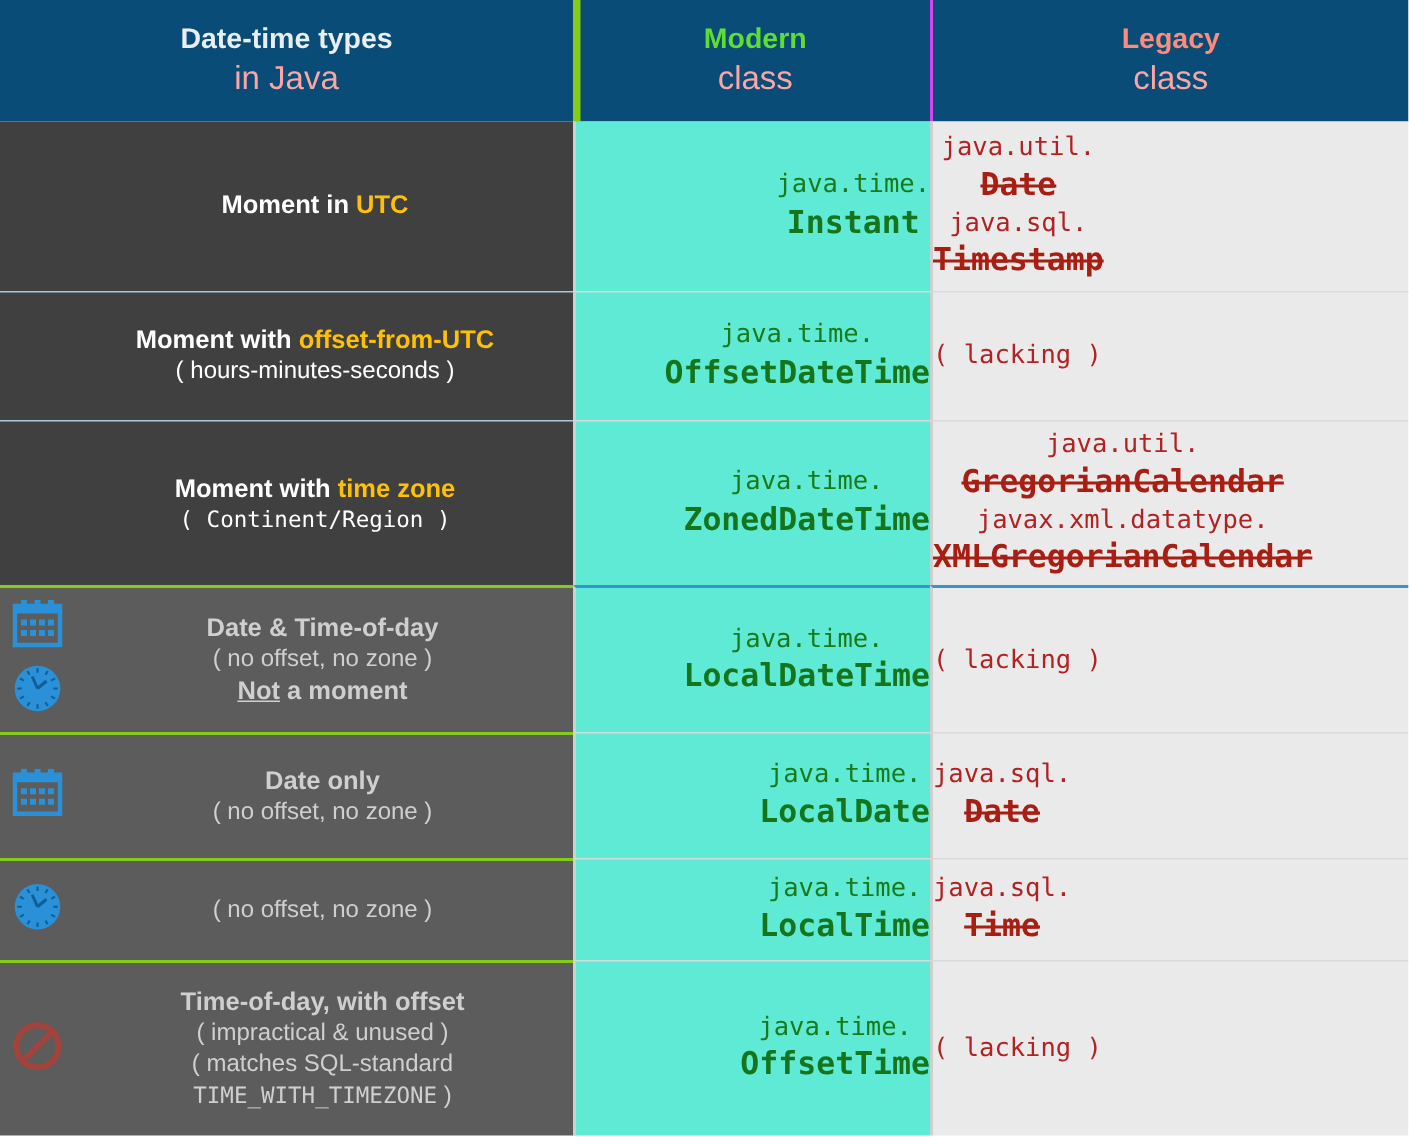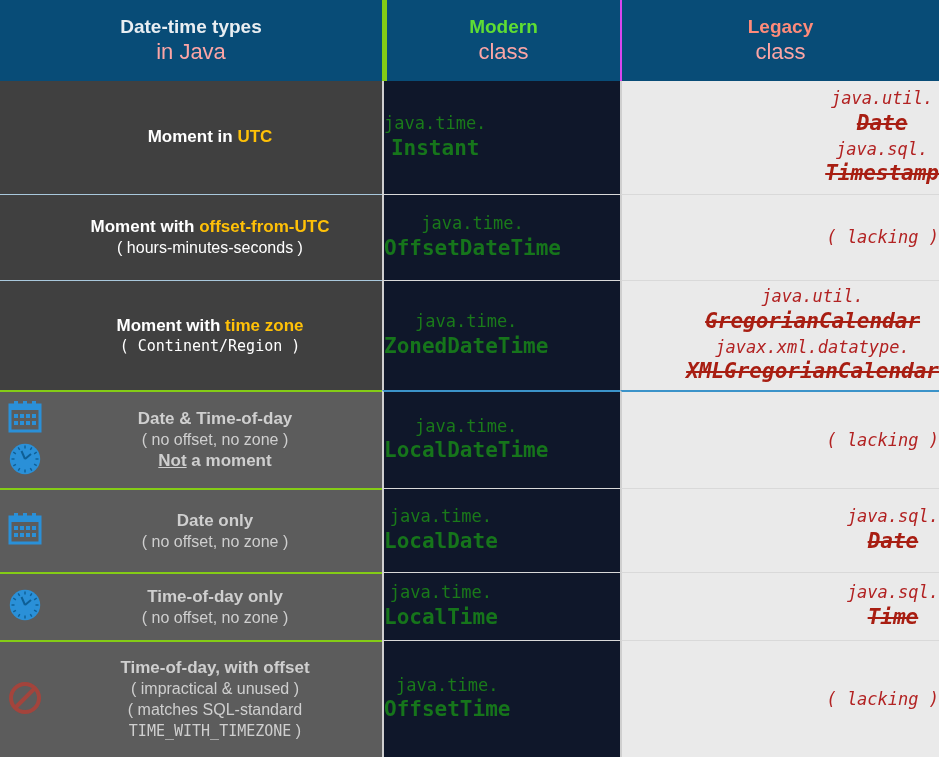--- a/index.html
+++ b/index.html
@@ -33,26 +33,26 @@
   .hdr .c3{width:319px;border-left:2px solid #d946ef;}
   .hdr-l1{font-size:19px;font-weight:bold;color:#e9eef2;}
   .hdr-l2{font-size:22px;font-weight:normal;color:#fca5a5;}
   .modern-word{color:#5fdd33;font-weight:bold;font-size:19px;}
   .legacy-word{color:#ff8b7a;font-weight:bold;font-size:19px;}
 
   
   .row{display:flex;box-sizing:border-box;}
   .row .c1{width:382px;box-sizing:border-box;
       display:flex;align-items:center;justify-content:flex-start;position:relative;}
-  .row .c2{width:238px;box-sizing:border-box;background:#0f172a;
+  .row .c2{width:238px;box-sizing:border-box;background:#5eead4;
+      display:flex;align-items:center;justify-content:flex-end;
+      border-left:2px solid #cfcfcf;}
+  .row .c3{width:319px;box-sizing:border-box;background:#eaeaea;
       display:flex;align-items:center;justify-content:flex-start;
       border-left:2px solid #cfcfcf;}
-  .row .c3{width:319px;box-sizing:border-box;background:#eaeaea;
-      display:flex;align-items:center;justify-content:flex-end;
-      border-left:2px solid #cfcfcf;font-style:italic;}
 
   .row.blue .c1{background:#404040;color:#ffffff;}
   .row.gray .c1{background:#5c5c5c;color:#cfcfcf;}
 
   .sep-blue .c1{border-top:1px solid #a9c8dc;}
   .sep-gray .c1{border-top:2px solid #84cc16;}
   .sep-light .c2,.sep-light .c3{border-top:1px solid #d9d9d9;}
   .sep-blueline .c2,.sep-blueline .c3{border-top:2px solid #3b93c9;}
 
   .desc{
@@ -280,21 +280,20 @@
                 <line x1="10.3" y1="27.7" x2="11.8" y2="25.1" stroke="#0e5f96" stroke-width="1.4"></line>
                 <line x1="5.3" y1="22.8" x2="7.9" y2="21.3" stroke="#0e5f96" stroke-width="1.4"></line>
                 <line x1="3.5" y1="16.0" x2="6.5" y2="16.0" stroke="#0e5f96" stroke-width="1.4"></line>
                 <line x1="5.3" y1="9.2" x2="7.9" y2="10.8" stroke="#0e5f96" stroke-width="1.4"></line>
                 <line x1="10.2" y1="4.3" x2="11.7" y2="6.9" stroke="#0e5f96" stroke-width="1.4"></line>
                 <line x1="17" y1="16" x2="23" y2="11" stroke="#0e5f96" stroke-width="2"></line>
                 <line x1="17" y1="16" x2="13.5" y2="8" stroke="#0e5f96" stroke-width="2"></line>
               </svg></span>
           </div>
           <div class="desc">
-            <div class="d-main">Time-of-day only</div>
             <div class="d-sub">( no offset, no zone )</div>
           </div>
         </div>
         <div class="c2">
           <div class="code modern">
             <div class="pkg">java.time.</div>
             <div class="cls">LocalTime</div>
           </div>
         </div>
         <div class="c3">

